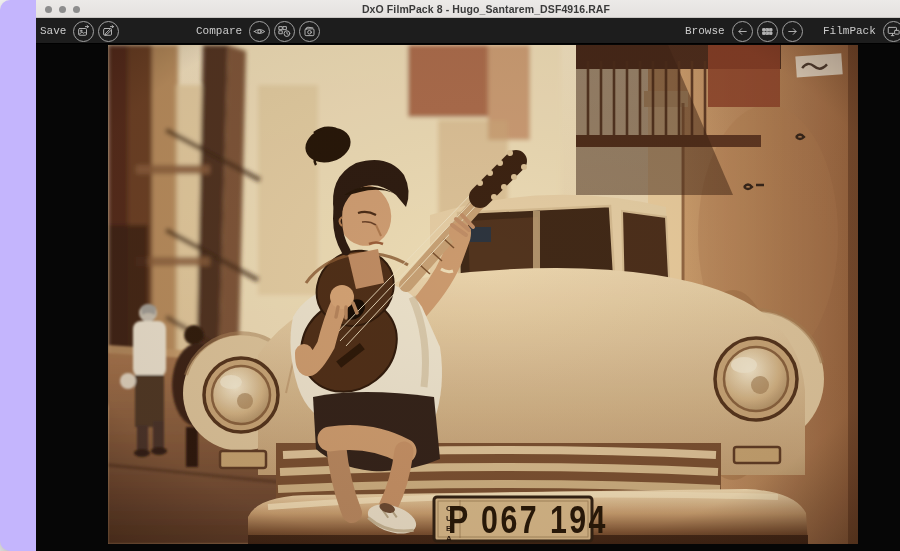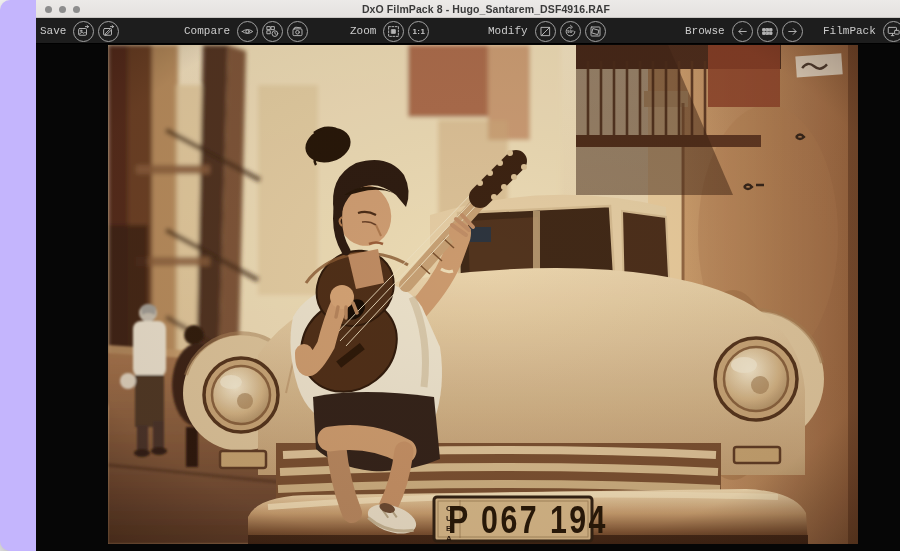--- a/index.html
+++ b/index.html
@@ -57,21 +57,21 @@
         <svg width="15" height="15" viewBox="0 0 20 20">
           <g class="glyph">
             <rect x="3.5" y="6" width="10.5" height="9" rx="1.5"></rect>
             <path d="M6 12.8 L11.5 7.3 L13 8.8 L7.5 14.3 L5.8 14.6 Z"></path>
             <path d="M12.5 3.5 H16.5 M16.5 3.5 L14.8 1.9 M16.5 3.5 L14.8 5.1"></path>
           </g>
         </svg>
       </button>
     </div>
 
-    <div class="tb-group" style="left:148px">
+    <div class="tb-group" style="left:160px">
       <span class="tb-label">Compare</span>
       <button class="tbtn">
         <svg width="15" height="15" viewBox="0 0 20 20">
           <g class="glyph">
             <path d="M3 10 Q10 4.8 17 10 Q10 15.2 3 10 Z"></path>
             <circle cx="10" cy="10" r="2.2"></circle>
           </g>
         </svg>
       </button>
       <button class="tbtn">
@@ -89,63 +89,21 @@
         <svg width="15" height="15" viewBox="0 0 20 20">
           <g class="glyph">
             <path d="M5.5 6.5 Q5.5 4 8 4.3 L14.5 5.2"></path>
             <rect x="4" y="6.5" width="12" height="9" rx="1.5"></rect>
             <circle cx="10" cy="11" r="2.4"></circle>
           </g>
         </svg>
       </button>
     </div>
 
-    <div class="tb-group" style="left:314px">
-      <span class="tb-label">Zoom</span>
-      <button class="tbtn">
-        <svg width="15" height="15" viewBox="0 0 20 20">
-          <g class="glyph">
-            <rect x="3.5" y="3.5" width="13" height="13" stroke-dasharray="2.4 2"></rect>
-            <rect x="7.6" y="7.6" width="4.8" height="4.8" fill="#b5b5b5"></rect>
-          </g>
-        </svg>
-      </button>
-      <button class="tbtn">
-        <span class="ratio">1:1</span>
-      </button>
-    </div>
-
-    <div class="tb-group" style="left:452px">
-      <span class="tb-label">Modify</span>
-      <button class="tbtn">
-        <svg width="15" height="15" viewBox="0 0 20 20">
-          <g class="glyph">
-            <rect x="4.5" y="4.5" width="11" height="11"></rect>
-            <path d="M4.5 15.5 L15.5 4.5"></path>
-          </g>
-        </svg>
-      </button>
-      <button class="tbtn">
-        <svg width="15" height="15" viewBox="0 0 20 20">
-          <g class="glyph">
-            <path d="M15.8 10 A5.8 5.8 0 1 1 10 4.2"></path>
-            <path d="M10 1.8 L12.6 4.2 L10 6.6"></path>
-            <text x="10" y="12" text-anchor="middle" class="badge90">90°</text>
-          </g>
-        </svg>
-      </button>
-      <button class="tbtn">
-        <svg width="15" height="15" viewBox="0 0 20 20">
-          <g class="glyph">
-            <rect x="4" y="4" width="12" height="12" rx="1"></rect>
-            <path d="M7 6.2 L14.6 8.4 L13 14.2 L5.4 12 Z"></path>
-          </g>
-        </svg>
-      </button>
-    </div>
+
 
     <div class="tb-group" style="left:649px">
       <span class="tb-label">Browse</span>
       <button class="tbtn">
         <svg width="15" height="15" viewBox="0 0 20 20">
           <g class="glyph">
               <path d="M15 10 H5.5 M9 6.2 L5.2 10 L9 13.8"></path>
             </g>
         </svg>
       </button>

